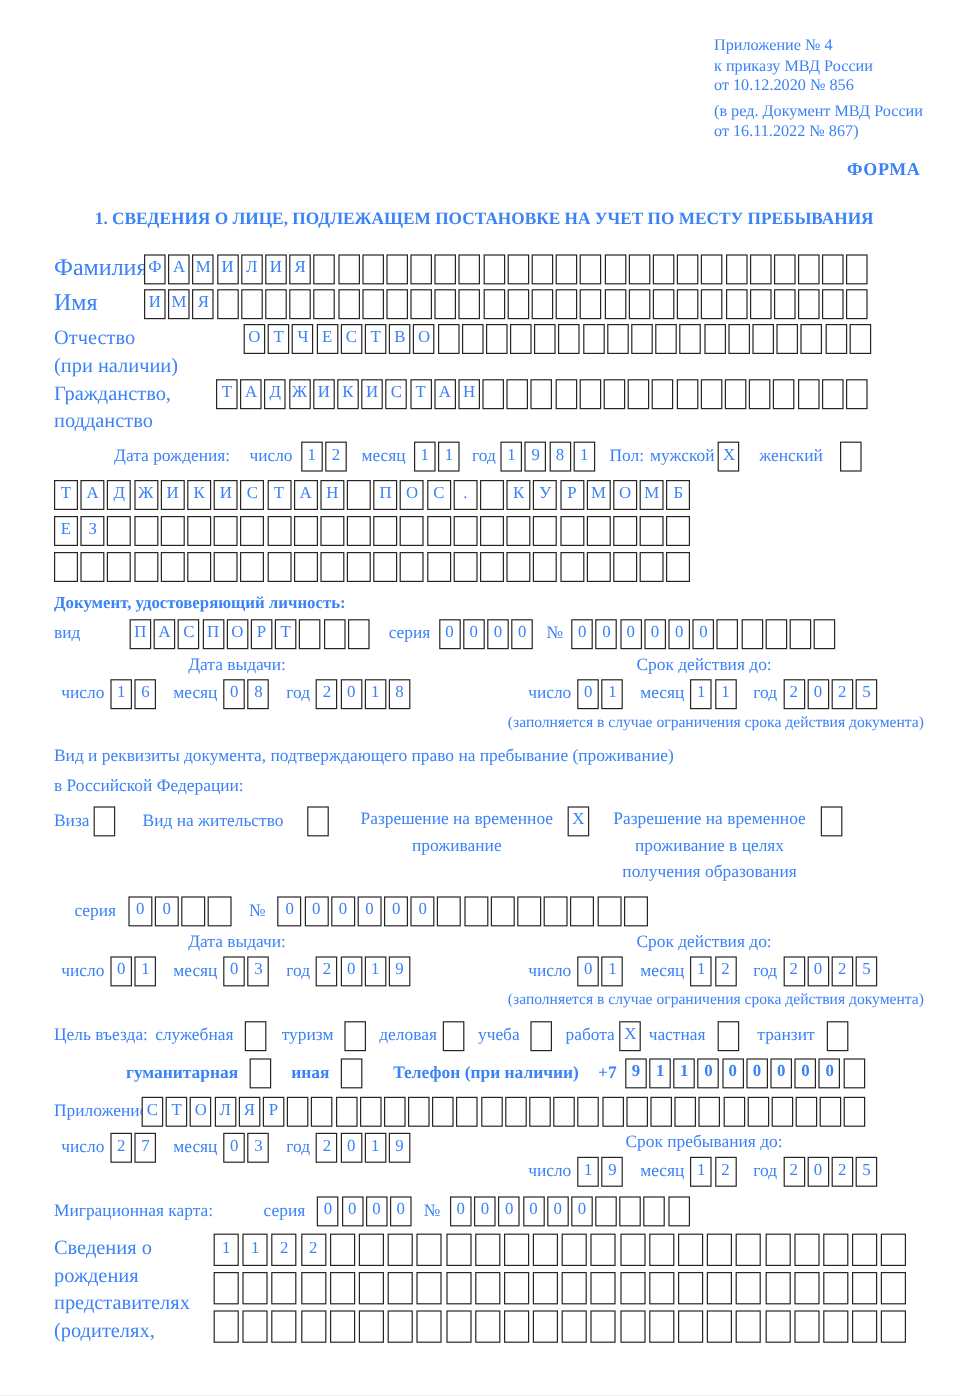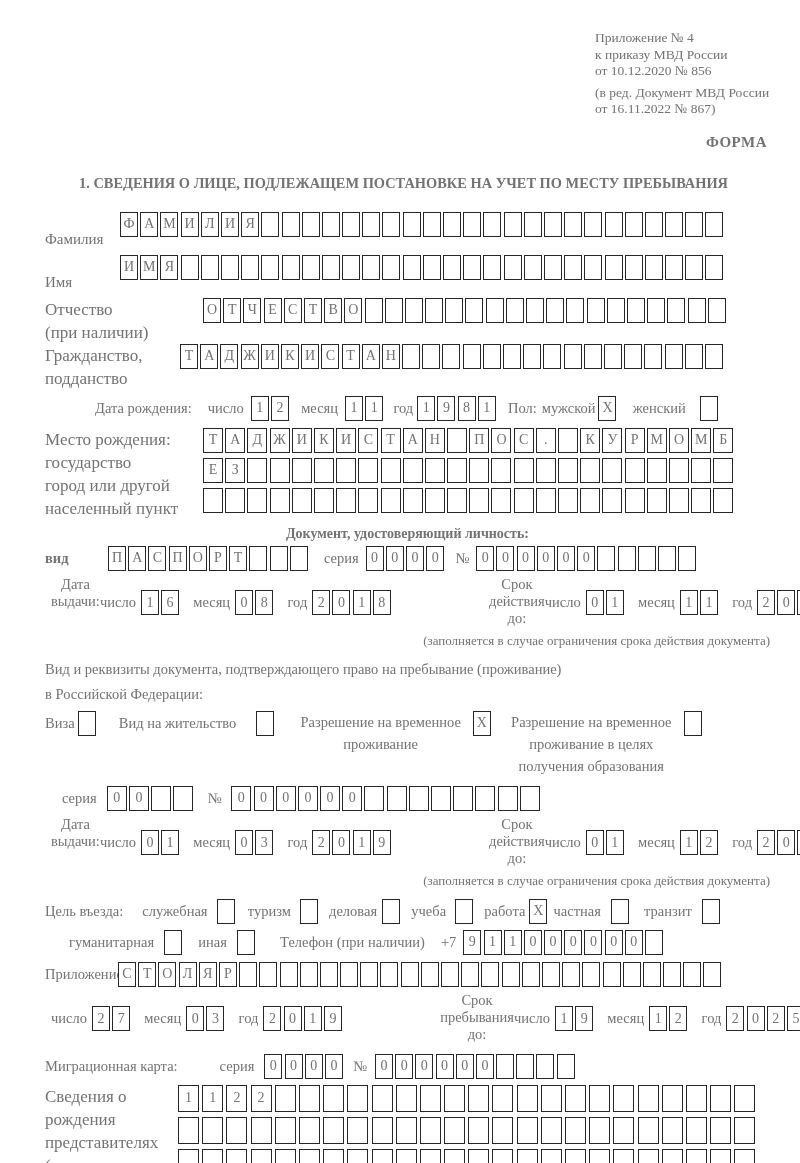--- a/index.html
+++ b/index.html
@@ -1,44 +1,44 @@
 <!DOCTYPE html>
 <html><head>
 <meta charset="utf-8">
 <style>
   html,body{margin:0;padding:0;background:#e8e8e8;}
   .page{
     width:800px;height:1163px;box-sizing:border-box;background:#ffffff;
-    font-family:"Liberation Serif","DejaVu Serif",serif;color:#737373;
+    font-family:"Liberation Serif","DejaVu Serif",serif;color:#3b82f6;
     padding:30px 30px 0 45px;overflow:hidden;position:relative;margin:0 auto;
   }
   .hdr-right{width:175px;margin-left:auto;font-size:13.5px;line-height:16.5px;}
   .hdr-right .grp2{margin-top:5px;}
   .forma{text-align:right;font-weight:bold;font-size:15px;letter-spacing:.5px;margin-top:16px;padding-right:3px;}
   .title{te
     xt-align:center;}
   .title{margin-top:13px;text-align:center;font-weight:bold;font-size:15.4px;line-height:22.5px;}
   .blankline{display:inline-block;width:52px;height:2px;background:#3a3a3a;margin-left:10px;vertical-align:2px;}
   .section-h{margin-top:24px;text-align:center;font-weight:bold;font-size:14.4px;white-space:nowrap;margin-left:-8px;}
   .frow{display:flex;align-items:flex-start;margin-top:4px;}
-  .flabel{font-size:15px;line-height:23px;flex-shrink:0;margin-top:16px;}
+  .flabel{font-size:20px;line-height:23px;flex-shrink:0;}
   .cells{display:inline-flex;flex-wrap:nowrap;}
   .cell{
     width:16px;height:23px;border:1.6px solid #262626;margin-right:2.2px;background:#fff;
     display:inline-flex;align-items:center;justify-content:center;
     font-size:14px;line-height:1;flex-shrink:0;
   }
   .cell.wide{width:18px;}
   .cell.rep{width:19px;height:25px;margin-right:3.2px;}
   .cellsrow{margin-bottom:5px;}
   .lblcol{display:flex;flex-direction:column;flex-shrink:0;}
   .lblcol div{font-size:17px;line-height:23px;}
-  .doc-h{font-weight:bold;font-size:14px;text-align:center;margin-top:6px;}
+  .doc-h{font-weight:bold;font-size:14px;margin-top:6px;}
   .datepair{display:flex;margin-top:5px;}
-  .dategroup{display:flex;flex-direction:row;}
+  .dategroup{display:flex;flex-direction:column;}
   .dg-head{font-size:14.5px;text-align:center;margin-bottom:3px;}
   .dg-fields{display:flex;align-items:center;}
   .dg-fields .dl{font-size:14.5px;margin:0 5px 0 12px;}
   .dg-fields .dl:first-child{margin-left:0;}
   .note-r{font-size:13px;text-align:right;margin-top:3px;padding-right:0;}
   .intro{font-size:14.5px;line-height:25px;margin-top:8px;}
   .optrow{display:flex;align-items:flex-start;margin-top:4px;}
   .optblock{text-align:center;font-size:14.5px;line-height:22px;}
   .inlbl{font-size:14.5px;line-height:24px;}
   .purp{display:flex;align-items:center;margin-top:10px;}
@@ -226,26 +226,20 @@
         <span class="cell">1</span>
       </span>
     <span class="inlbl" style="margin-left:10px;">Пол:</span>
     <span class="inlbl" style="margin-left:5px;margin-right:3px;">мужской</span>
     <span class="cell">X</span>
     <span class="inlbl" style="margin-left:14px;margin-right:14px;">женский</span>
     <span class="cell"></span>
   </div>
 
   <div class="frow" style="margin-top:7px;">
-    <span class="lblcol" style="width:158px;">
-      <div>Место рождения:</div>
-      <div>государство</div>
-      <div>город или другой</div>
-      <div>населенный пункт</div>
-    </span>
     <span style="display:flex;flex-direction:column;">
       <span class="cells cellsrow">
           <span class="cell wide">Т</span>
           <span class="cell wide">А</span>
           <span class="cell wide">Д</span>
           <span class="cell wide">Ж</span>
           <span class="cell wide">И</span>
           <span class="cell wide">К</span>
           <span class="cell wide">И</span>
           <span class="cell wide">С</span>
@@ -317,21 +311,21 @@
           <span class="cell wide"></span>
           <span class="cell wide"></span>
           <span class="cell wide"></span>
         </span>
     </span>
   </div>
 
   <div class="doc-h">Документ, удостоверяющий личность:</div>
 
   <div class="frow" style="align-items:center;margin-top:4px;">
-    <span class="inlbl" style="width:63px;font-weight:bold;">вид</span>
+    <span class="inlbl" style="width:63px;">вид</span>
     <span class="cells">
         <span class="cell">П</span>
         <span class="cell">А</span>
         <span class="cell">С</span>
         <span class="cell">П</span>
         <span class="cell">О</span>
         <span class="cell">Р</span>
         <span class="cell">Т</span>
         <span class="cell"></span>
         <span class="cell"></span>
@@ -499,37 +493,37 @@
             <span class="cell">2</span>
             <span class="cell">5</span>
           </span>
       </div>
     </div>
   </div>
   <div class="note-r">(заполняется в случае ограничения срока действия документа)</div>
 
   <div class="purp">
     <span class="inlbl">Цель въезда:</span>
-    <span class="inlbl" style="margin-left:19px;margin-right:9px;">служебная</span>
+    <span class="inlbl" style="margin-left:6px;margin-right:9px;">служебная</span>
     <span class="cell"></span>
     <span class="inlbl" style="margin-left:11px;margin-right:9px;">туризм</span>
     <span class="cell"></span>
     <span class="inlbl" style="margin-left:9px;margin-right:5px;">деловая</span>
     <span class="cell"></span>
     <span class="inlbl" style="margin-left:9px;margin-right:9px;">учеба</span>
     <span class="cell"></span>
     <span class="inlbl" style="margin-left:9px;margin-right:4px;">работа</span>
     <span class="cell">X</span>
     <span class="inlbl" style="margin-left:4px;margin-right:10px;">частная</span>
     <span class="cell"></span>
     <span class="inlbl" style="margin-left:13px;margin-right:10px;">транзит</span>
     <span class="cell"></span>
   </div>
 
-  <div class="purp" style="margin-top:6px;margin-left:24px;">
+  <div class="purp" style="margin-top:6px;margin-left:60px;font-weight:bold;">
     <span class="inlbl" style="margin-right:10px;">гуманитарная</span>
     <span class="cell"></span>
     <span class="inlbl" style="margin-left:14px;margin-right:10px;">иная</span>
     <span class="cell"></span>
     <span class="inlbl" style="margin-left:23px;">Телефон (при наличии)</span>
     <span class="inlbl" style="margin-left:16px;margin-right:7px;">+7</span>
     <span class="cells">
         <span class="cell">9</span>
         <span class="cell">1</span>
         <span class="cell">1</span>

